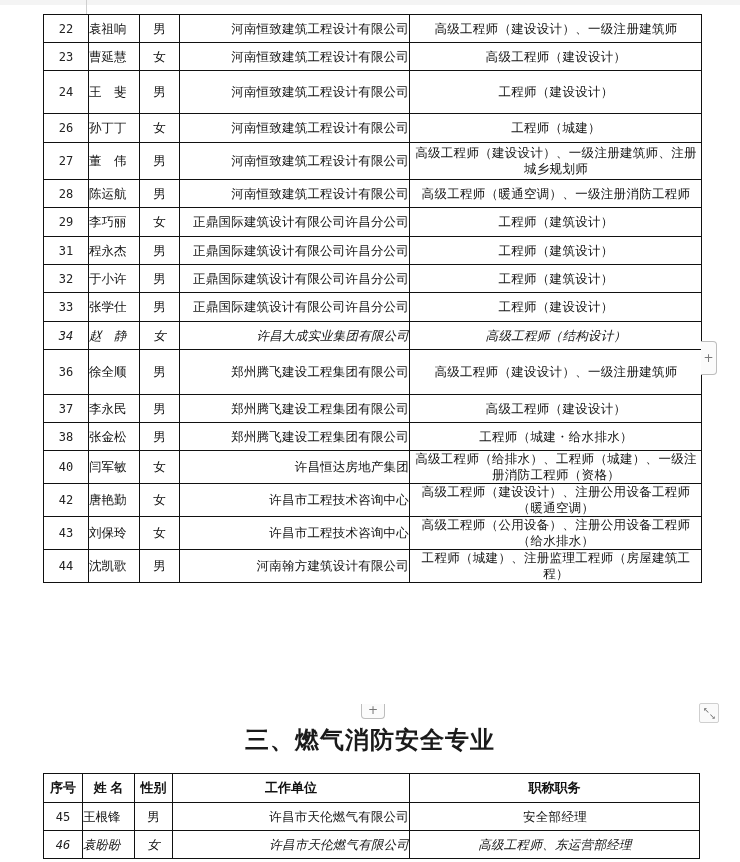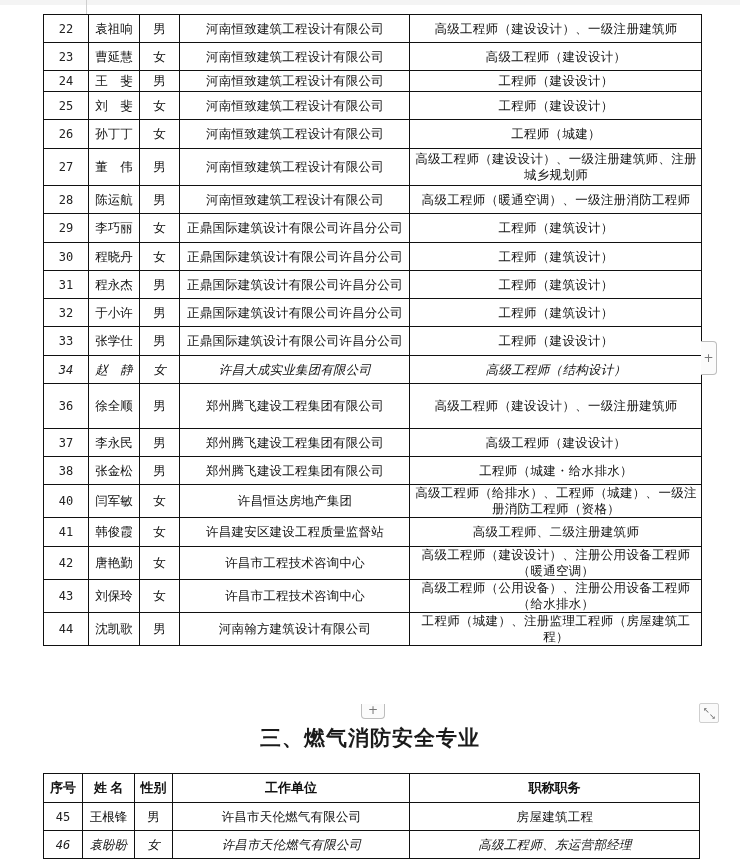--- a/index.html
+++ b/index.html
@@ -7,28 +7,28 @@
       width: 740px; height: 862px; background: #ffffff; position: relative; overflow: hidden;
       font-family: "DejaVu Sans", "Liberation Sans", sans-serif; color: #111;
     }
     .topline { position: absolute; left: 86px; top: 0; width: 1px; height: 14px; background: #cfcfcf; }
     .topbar { position: absolute; left: 0; top: 0; width: 740px; height: 5px; background: #f4f4f4; }
     table { border-collapse: collapse; position: absolute; table-layout: fixed; }
     td, th { border: 1px solid #111; padding: 0; font-size: 12.5px; line-height: 16px; overflow: hidden; }
     #t1 { left: 43px; top: 14px; width: 658px; }
     #t2 { left: 43px; top: 773px; width: 656px; }
     .c-no { text-align: center; font-family: "DejaVu Sans Mono", "Liberation Mono", monospace; font-size: 12px; color: #222; }
-    .c-name { text-align: center; letter-spacing: 0px; }
+    .c-name { letter-spacing: 0px; }
     .c-sex { text-align: center; }
-    .c-unit { text-align: center; padding-left: 1px; white-space: nowrap; letter-spacing: 0.2px; }
+    .c-unit { text-align: right; padding-left: 1px; white-space: nowrap; letter-spacing: 0.2px; }
     .c-title { text-align: center; padding-left: 1px; word-break: break-all; letter-spacing: 0.3px; }
-    th { font-weight: bold; font-family: Liberation Serif, serif; font-size: 13px; text-align: center; }
+    th { font-weight: bold; font-family: Liberation Sans, sans-serif; font-size: 13px; text-align: center; }
     .section-title {
       position: absolute; left: 0; width: 740px; top: 724px; text-align: center;
-      font-family: "DejaVu Serif", "Liberation Serif", serif; font-weight: bold; font-size: 21px; color: #1a1a1a;
+      font-family: "DejaVu Serif", "Liberation Serif", serif; font-weight: bold; font-size: 24px; color: #1a1a1a;
       letter-spacing: 1px;
     }
     .add-row-btn {
       position: absolute; left: 361px; top: 704px; width: 22px; height: 14px; border: 1px solid #bdbdbd; border-top: none;
       border-radius: 0 0 4px 4px; background: #fbfbfb; color: #777; font-size: 12px; line-height: 13px; text-align: center;
     }
     .add-col-btn {
       position: absolute; left: 701px; top: 341px; width: 15px; height: 32px; border: 1px solid #bdbdbd; border-left: none;
       border-radius: 0 4px 4px 0; background: #fbfbfb; color: #777; font-size: 12px; line-height: 32px; text-align: center;
     }
@@ -60,31 +60,24 @@
         <td class="c-unit">河南恒致建筑工程设计有限公司</td>
         <td class="c-title">高级工程师（建设设计）、一级注册建筑师</td>
       </tr>
       <tr style="height: 28px; margin-top: 34px;">
         <td class="c-no">23</td>
         <td class="c-name">曹延慧</td>
         <td class="c-sex">女</td>
         <td class="c-unit">河南恒致建筑工程设计有限公司</td>
         <td class="c-title">高级工程师（建设设计）</td>
       </tr>
-      <tr style="height: 21px;">
+      <tr style="height: 43px;">
         <td class="c-no">24</td>
         <td class="c-name">王　斐</td>
         <td class="c-sex">男</td>
-        <td class="c-unit">河南恒致建筑工程设计有限公司</td>
-        <td class="c-title">工程师（建设设计）</td>
-      </tr>
-      <tr style="height: 28px;">
-        <td class="c-no">25</td>
-        <td class="c-name">刘　斐</td>
-        <td class="c-sex">女</td>
         <td class="c-unit">河南恒致建筑工程设计有限公司</td>
         <td class="c-title">工程师（建设设计）</td>
       </tr>
       <tr style="height: 29px;">
         <td class="c-no">26</td>
         <td class="c-name">孙丁丁</td>
         <td class="c-sex">女</td>
         <td class="c-unit">河南恒致建筑工程设计有限公司</td>
         <td class="c-title">工程师（城建）</td>
       </tr>
@@ -103,27 +96,20 @@
         <td class="c-title">高级工程师（暖通空调）、一级注册消防工程师</td>
       </tr>
       <tr style="height: 29px;">
         <td class="c-no">29</td>
         <td class="c-name">李巧丽</td>
         <td class="c-sex">女</td>
         <td class="c-unit">正鼎国际建筑设计有限公司许昌分公司</td>
         <td class="c-title">工程师（建筑设计）</td>
       </tr>
       <tr style="height: 28px;">
-        <td class="c-no">30</td>
-        <td class="c-name">程晓丹</td>
-        <td class="c-sex">女</td>
-        <td class="c-unit">正鼎国际建筑设计有限公司许昌分公司</td>
-        <td class="c-title">工程师（建筑设计）</td>
-      </tr>
-      <tr style="height: 28px;">
         <td class="c-no">31</td>
         <td class="c-name">程永杰</td>
         <td class="c-sex">男</td>
         <td class="c-unit">正鼎国际建筑设计有限公司许昌分公司</td>
         <td class="c-title">工程师（建筑设计）</td>
       </tr>
       <tr style="height: 28px;">
         <td class="c-no">32</td>
         <td class="c-name">于小许</td>
         <td class="c-sex">男</td>
@@ -164,27 +150,20 @@
         <td class="c-sex">男</td>
         <td class="c-unit">郑州腾飞建设工程集团有限公司</td>
         <td class="c-title">工程师（城建・给水排水）</td>
       </tr>
       <tr style="height: 32px;">
         <td class="c-no">40</td>
         <td class="c-name">闫军敏</td>
         <td class="c-sex">女</td>
         <td class="c-unit">许昌恒达房地产集团</td>
         <td class="c-title">高级工程师（给排水）、工程师（城建）、一级注册消防工程师（资格）</td>
-      </tr>
-      <tr style="height: 29px;">
-        <td class="c-no">41</td>
-        <td class="c-name">韩俊霞</td>
-        <td class="c-sex">女</td>
-        <td class="c-unit">许昌建安区建设工程质量监督站</td>
-        <td class="c-title">高级工程师、二级注册建筑师</td>
       </tr>
       <tr style="height: 33px;">
         <td class="c-no">42</td>
         <td class="c-name">唐艳勤</td>
         <td class="c-sex">女</td>
         <td class="c-unit">许昌市工程技术咨询中心</td>
         <td class="c-title">高级工程师（建设设计）、注册公用设备工程师（暖通空调）</td>
       </tr>
       <tr style="height: 33px;">
         <td class="c-no">43</td>
@@ -228,21 +207,21 @@
       <th>工作单位</th>
       <th>职称职务</th>
     </tr>
   </thead>
   <tbody id="t2-body">
       <tr style="height: 28px;">
         <td class="c-no">45</td>
         <td class="c-name">王根锋</td>
         <td class="c-sex">男</td>
         <td class="c-unit">许昌市天伦燃气有限公司</td>
-        <td class="c-title">房屋建筑工程</td>
+        <td class="c-title">安全部经理</td>
       </tr>
       <tr style="height: 28px; font-style: italic;">
         <td class="c-no">46</td>
         <td class="c-name">袁盼盼</td>
         <td class="c-sex">女</td>
         <td class="c-unit">许昌市天伦燃气有限公司</td>
         <td class="c-title">高级工程师、东运营部经理</td>
       </tr>
     </tbody>
 </table>

